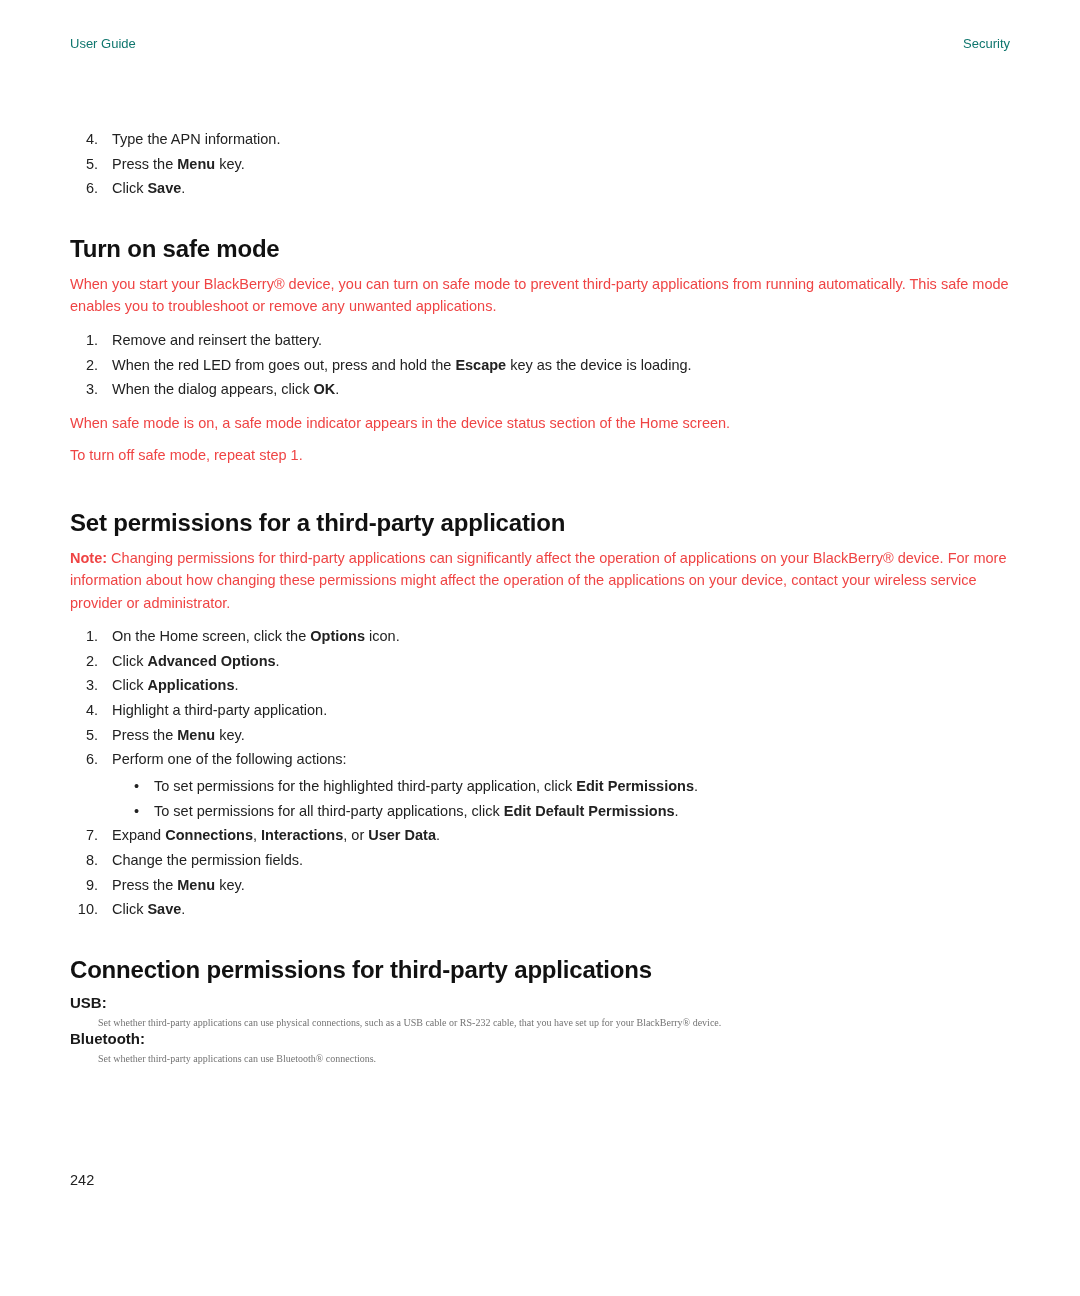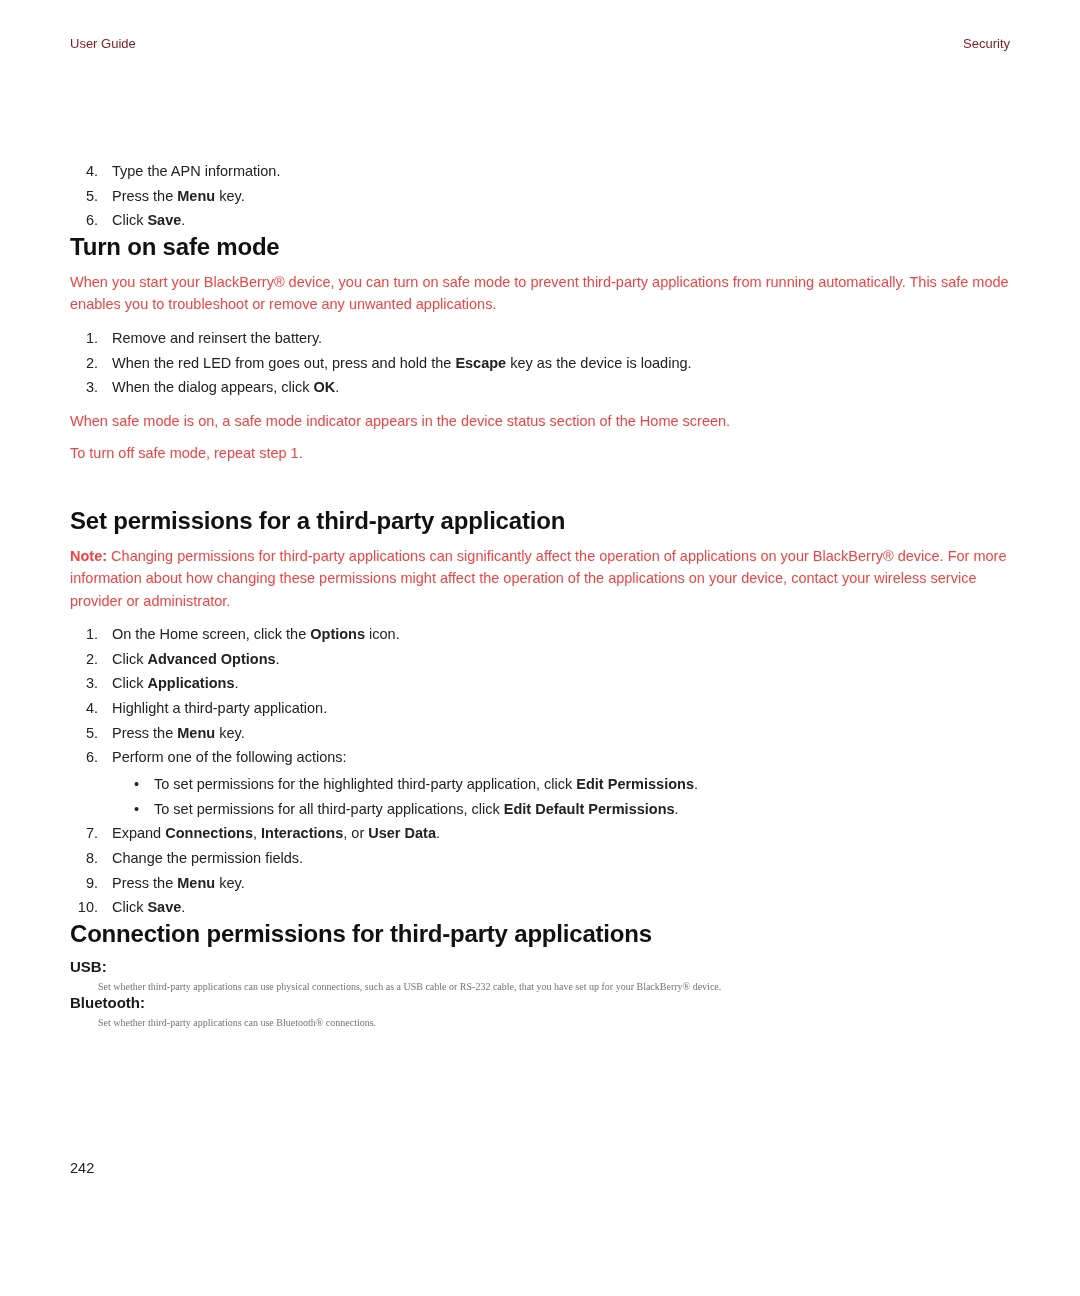--- a/index.html
+++ b/index.html
@@ -10,22 +10,22 @@
     background: #fff;
     position: relative;
   }
   .page {
     padding: 36px 70px 40px 70px;
   }
   .header-row {
     display: flex;
     justify-content: space-between;
     font-size: 13px;
-    color: #7f1d1d;
-    margin-bottom: 108px;
+    color: #0f766e;
+    margin-bottom: 76px;
   }
   .num-list {
     list-style: none;
     padding-left: 28px;
     font-size: 14.5px;
     line-height: 1.7;
     color: #222;
   }
   .num-list > li {
     position: relative;
@@ -48,20 +48,21 @@
     line-height: 1.7;
   }
   .bullet-list > li::before {
     content: "•";
     position: absolute;
     left: -6px;
   }
   h2.section-title {
     font-size: 24px;
     font-weight: 700;
+    margin-top: 34px;
     margin-bottom: 10px;
     color: #111;
     letter-spacing: -0.2px;
   }
   p.body {
     font-size: 14.5px;
     line-height: 1.55;
     color: #ef4444;
     margin-bottom: 10px;
   }
@@ -75,21 +76,21 @@
   .def-desc {
     font-size: 10px;
     line-height: 1.55;
     padding-left: 28px;
     color: #737373;
     font-family: Liberation Serif, serif;
   }
   .page-number {
     position: absolute;
     left: 70px;
-    bottom: 120px;
+    bottom: 108px;
     font-size: 14.5px;
     color: #222;
   }
 </style>
 </head>
 <body>
 
 <div class="page">
 
   <div class="header-row">

